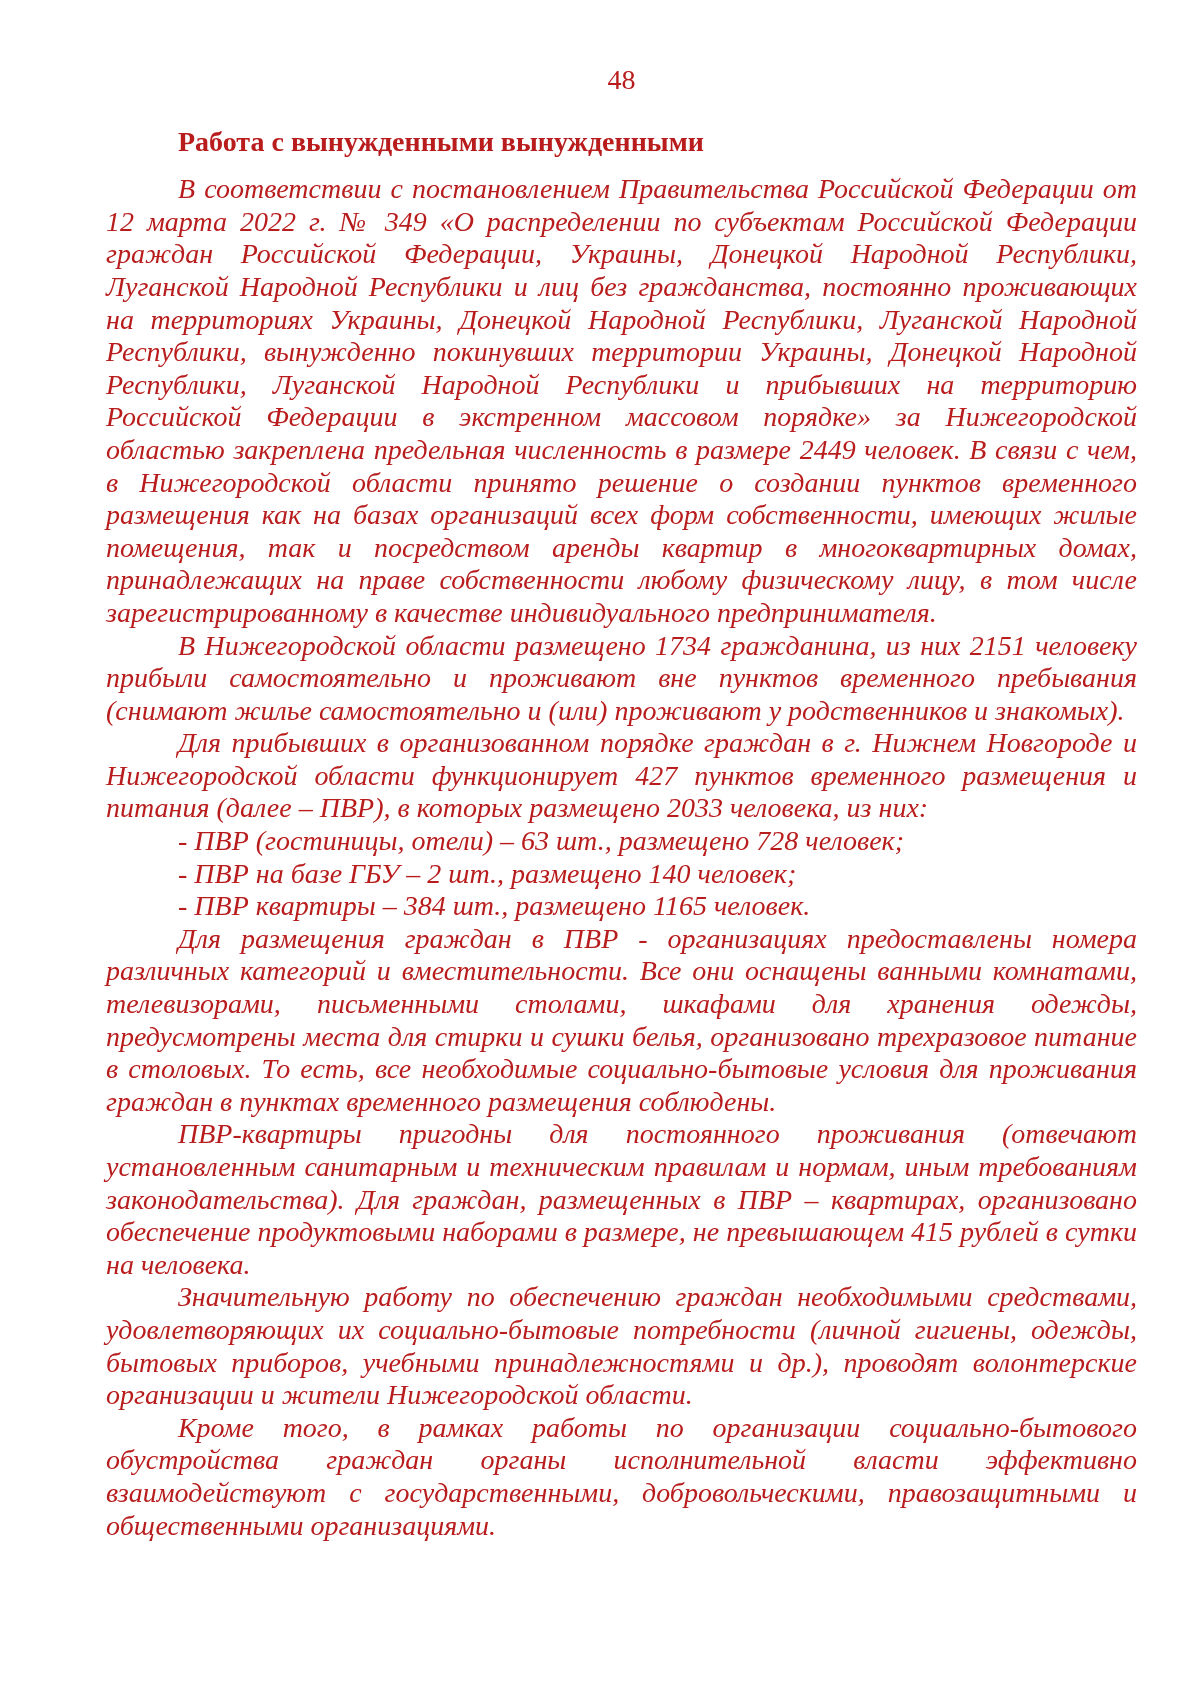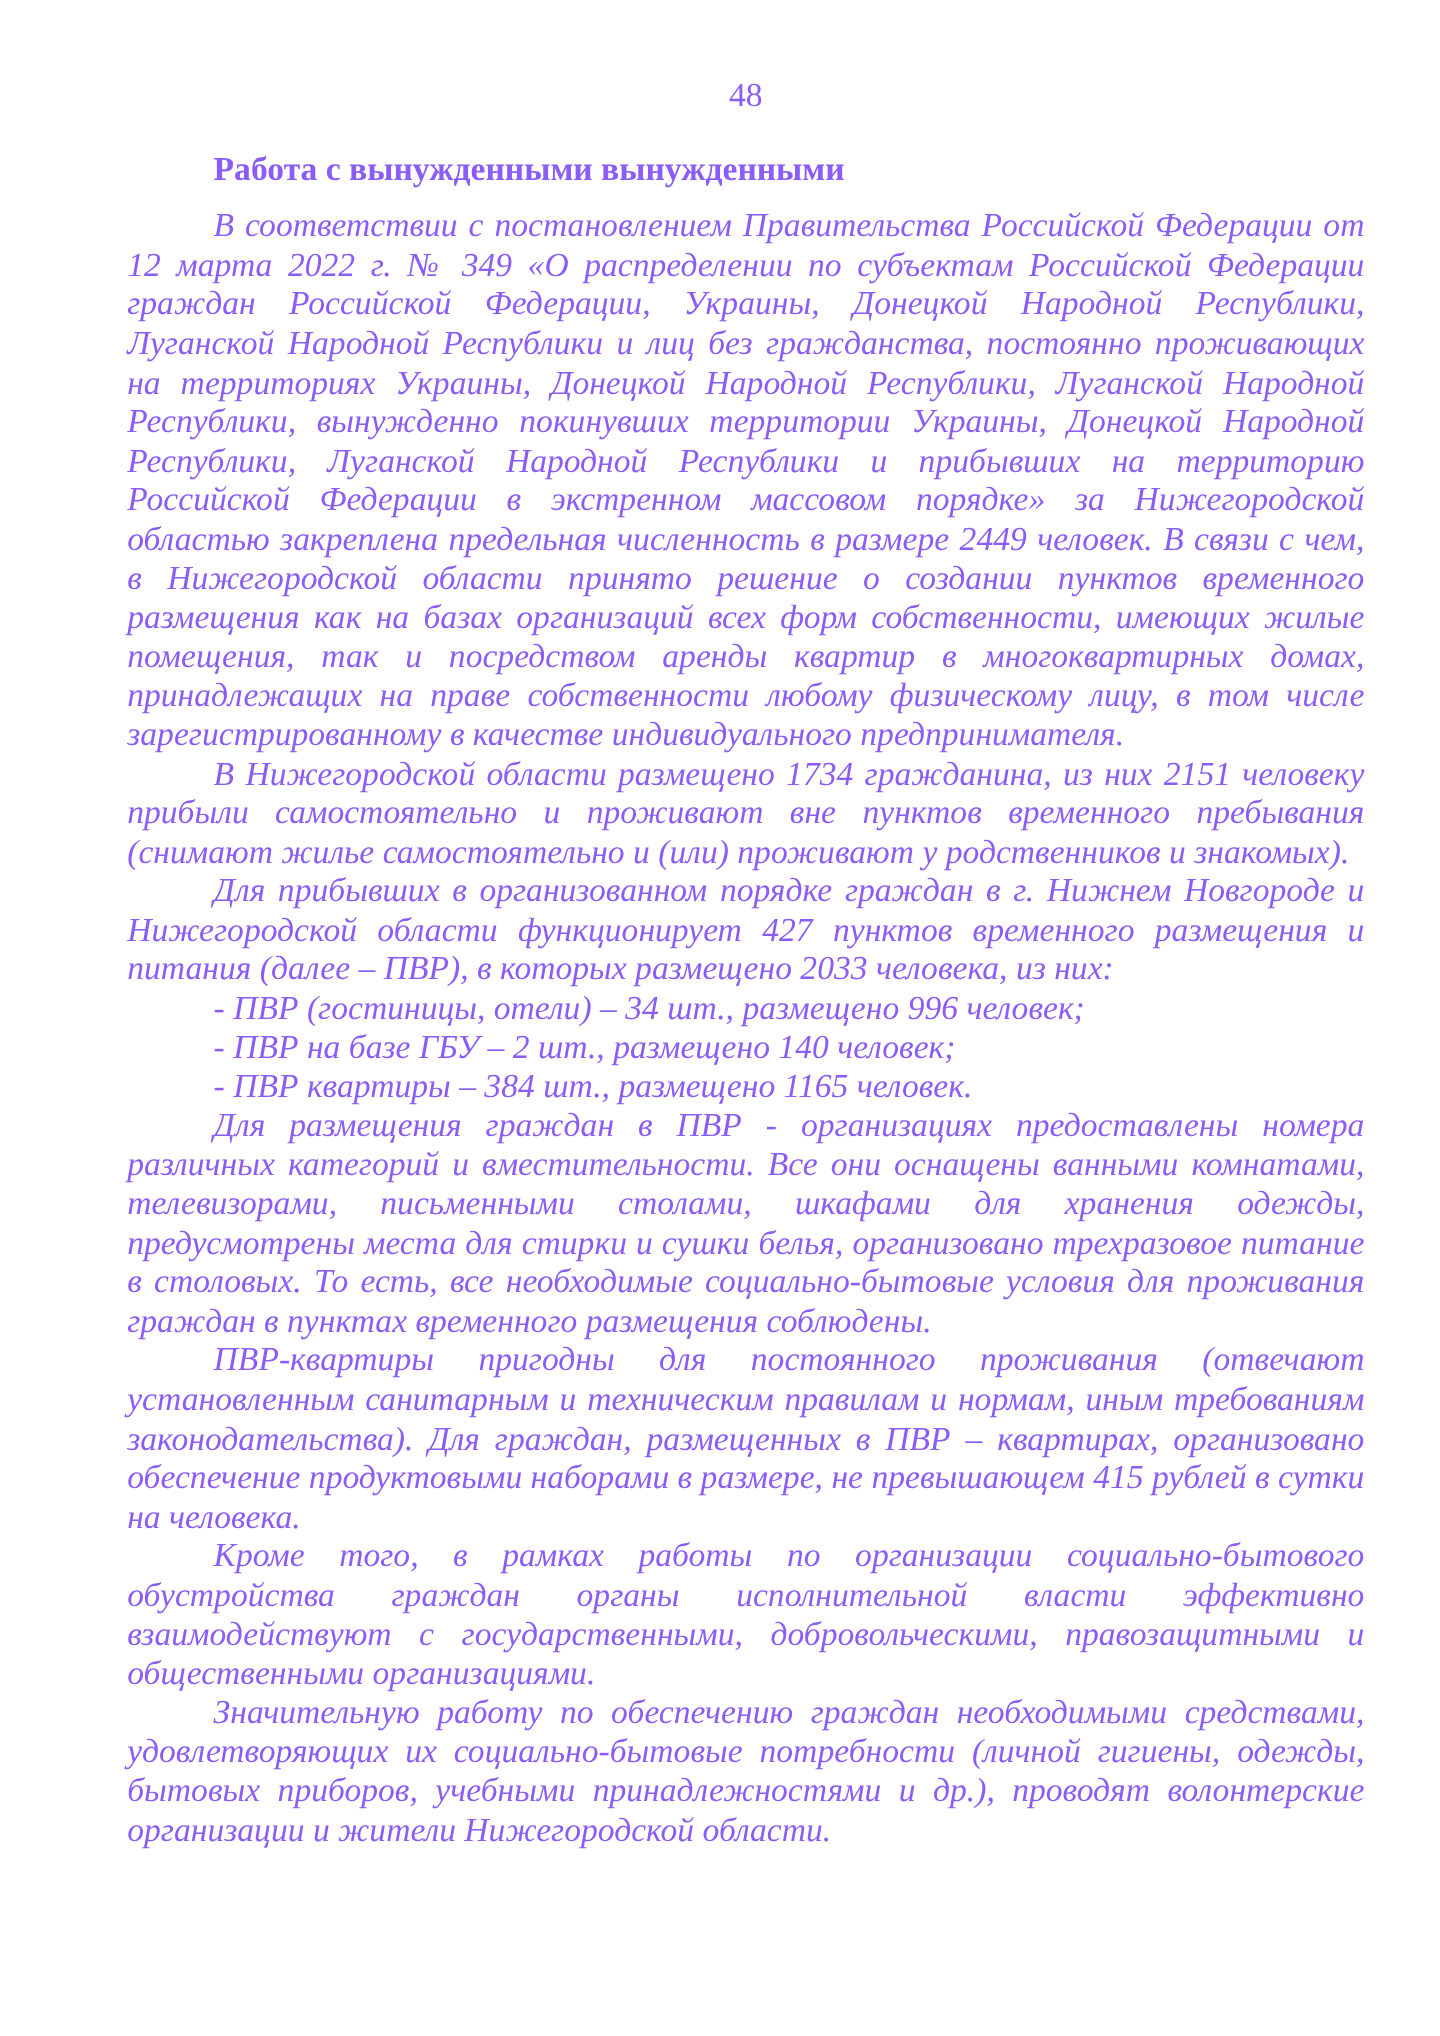--- a/index.html
+++ b/index.html
@@ -5,21 +5,21 @@
   html, body {
     margin: 0;
     padding: 0;
     background: #ffffff;
   }
   .page {
     position: relative;
     width: 1200px;
     height: 1697px;
     background: #ffffff;
-    color: #8b5cf6;
+    color: #b91c1c;
     font-family: "Liberation Serif", "DejaVu Serif", serif;
     font-size: 28px;
     line-height: 32.6px;
     overflow: hidden;
   }
   .content {
     position: absolute;
     left: 106px;
     top: 64px;
     width: 1031px;
@@ -49,27 +49,27 @@
     <div class="page-number">48</div>
 
     <div class="heading">Работа с вынужденными вынужденными</div>
 
     <p class="para">В соответствии с постановлением Правительства Российской Федерации от 12 марта 2022 г. № 349 «О распределении по субъектам Российской Федерации граждан Российской Федерации, Украины, Донецкой Народной Республики, Луганской Народной Республики и лиц без гражданства, постоянно проживающих на территориях Украины, Донецкой Народной Республики, Луганской Народной Республики, вынужденно покинувших территории Украины, Донецкой Народной Республики, Луганской Народной Республики и прибывших на территорию Российской Федерации в экстренном массовом порядке» за Нижегородской областью закреплена предельная численность в размере 2449 человек. В связи с чем, в Нижегородской области принято решение о создании пунктов временного размещения как на базах организаций всех форм собственности, имеющих жилые помещения, так и посредством аренды квартир в многоквартирных домах, принадлежащих на праве собственности любому физическому лицу, в том числе зарегистрированному в качестве индивидуального предпринимателя.</p>
 
     <p class="para">В Нижегородской области размещено 1734 гражданина, из них 2151 человеку прибыли самостоятельно и проживают вне пунктов временного пребывания (снимают жилье самостоятельно и (или) проживают у родственников и знакомых).</p>
 
     <p class="para">Для прибывших в организованном порядке граждан в г. Нижнем Новгороде и Нижегородской области функционирует 427 пунктов временного размещения и питания (далее – ПВР), в которых размещено 2033 человека, из них:</p>
 
-    <p class="para">- ПВР (гостиницы, отели) – 34 шт., размещено 996 человек;</p>
+    <p class="para">- ПВР (гостиницы, отели) – 63 шт., размещено 728 человек;</p>
 
     <p class="para">- ПВР на базе ГБУ – 2 шт., размещено 140 человек;</p>
 
     <p class="para">- ПВР квартиры – 384 шт., размещено 1165 человек.</p>
 
     <p class="para">Для размещения граждан в ПВР - организациях предоставлены номера различных категорий и вместительности. Все они оснащены ванными комнатами, телевизорами, письменными столами, шкафами для хранения одежды, предусмотрены места для стирки и сушки белья, организовано трехразовое питание в столовых. То есть, все необходимые социально-бытовые условия для проживания граждан в пунктах временного размещения соблюдены.</p>
 
     <p class="para">ПВР-квартиры пригодны для постоянного проживания (отвечают установленным санитарным и техническим правилам и нормам, иным требованиям законодательства). Для граждан, размещенных в ПВР – квартирах, организовано обеспечение продуктовыми наборами в размере, не превышающем 415 рублей в сутки на человека.</p>
 
+    <p class="para">Значительную работу по обеспечению граждан необходимыми средствами, удовлетворяющих их социально-бытовые потребности (личной гигиены, одежды, бытовых приборов, учебными принадлежностями и др.), проводят волонтерские организации и жители Нижегородской области.</p>
+
     <p class="para">Кроме того, в рамках работы по организации социально-бытового обустройства граждан органы исполнительной власти эффективно взаимодействуют с государственными, добровольческими, правозащитными и общественными организациями.</p>
-
-    <p class="para">Значительную работу по обеспечению граждан необходимыми средствами, удовлетворяющих их социально-бытовые потребности (личной гигиены, одежды, бытовых приборов, учебными принадлежностями и др.), проводят волонтерские организации и жители Нижегородской области.</p>
   </div>
 </div>
 
 </body></html>

